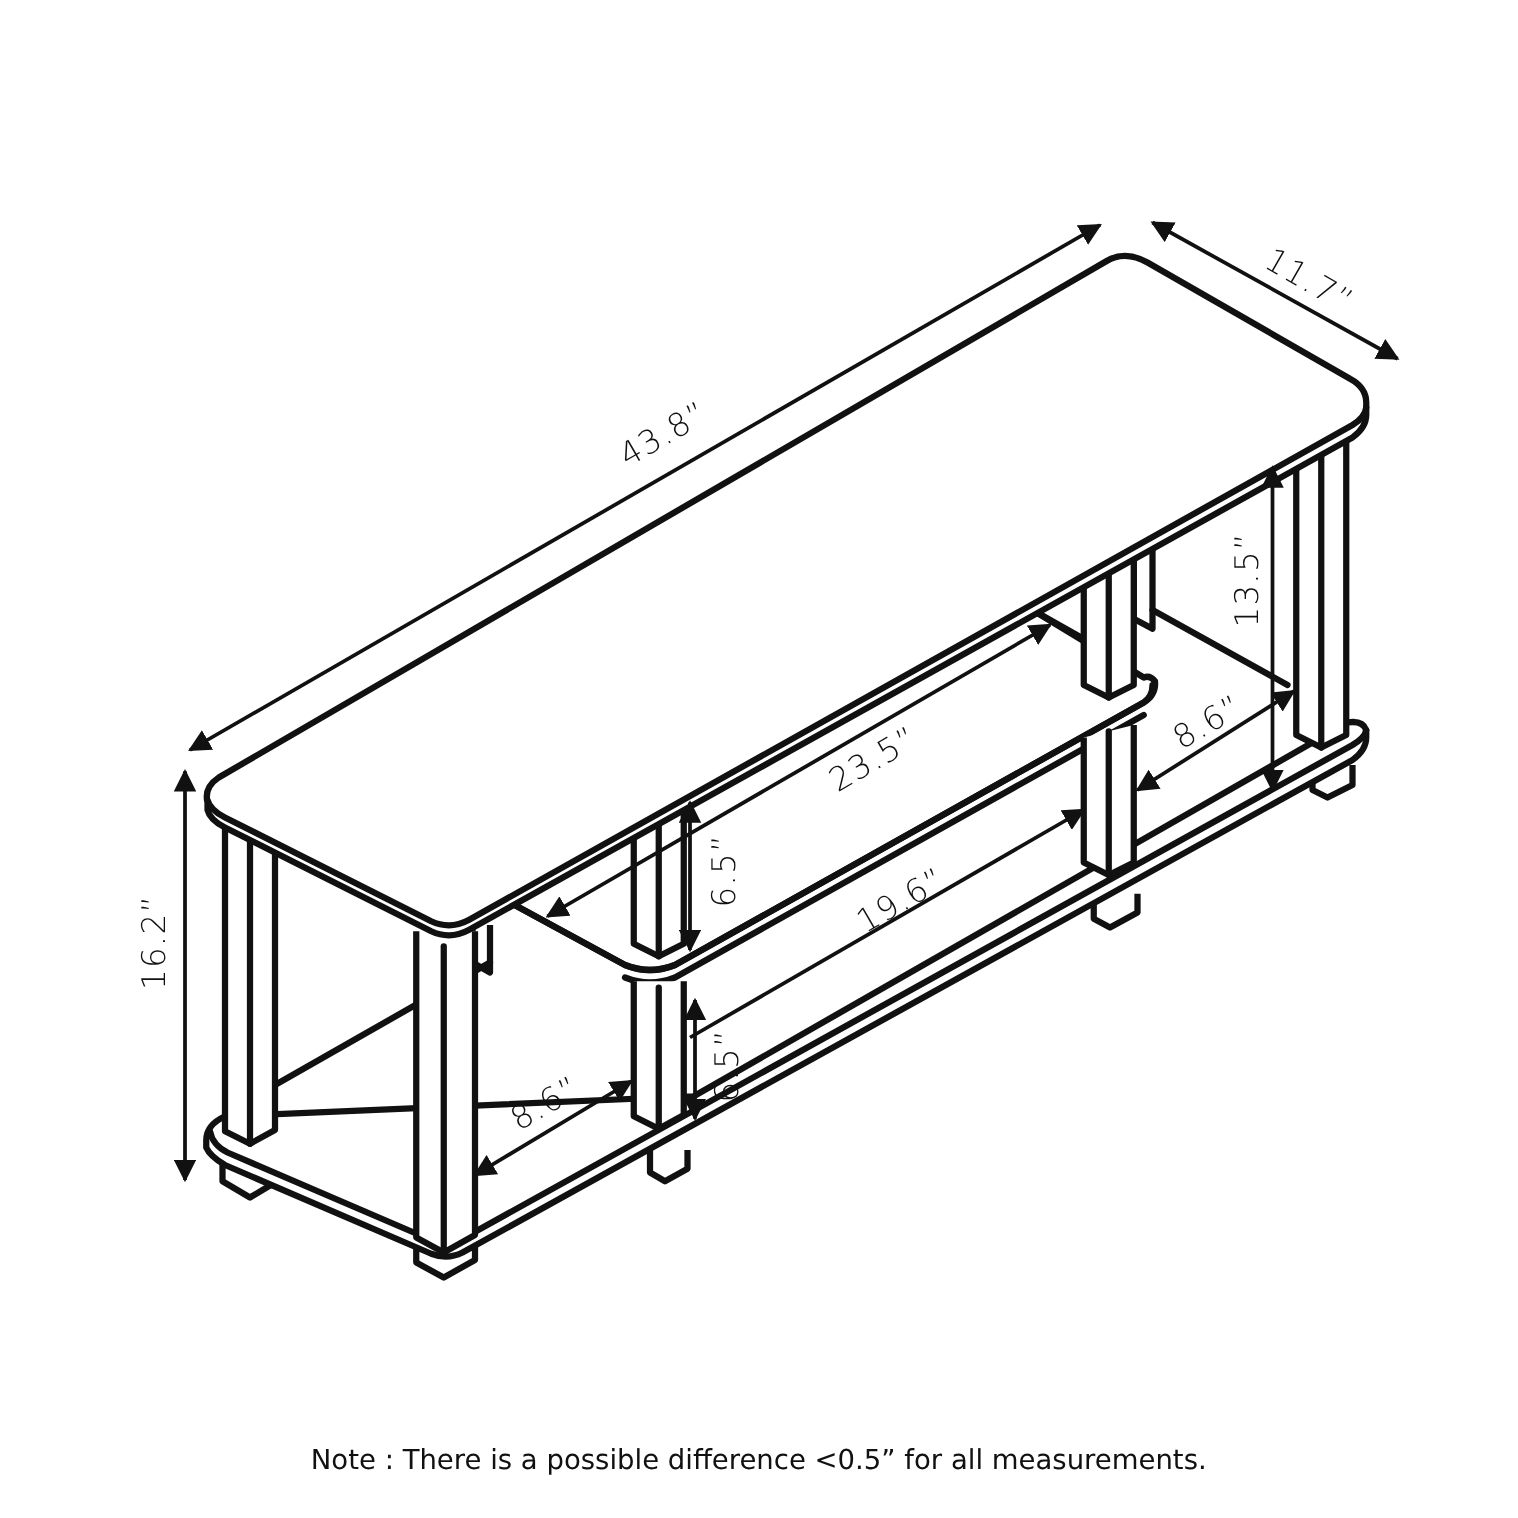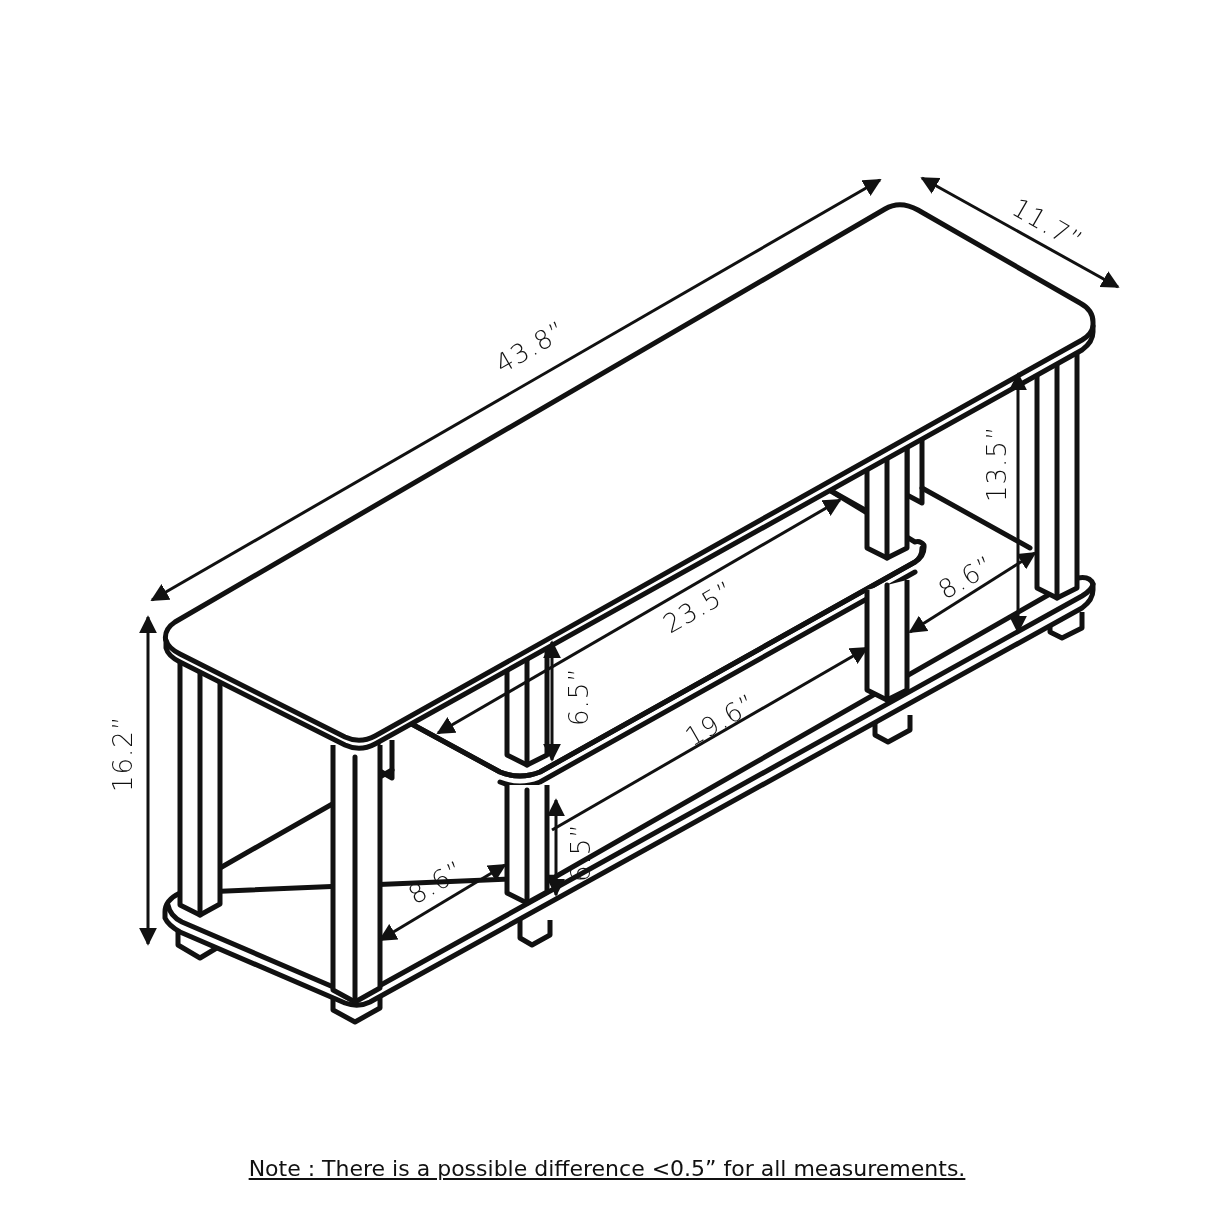--- a/index.html
+++ b/index.html
@@ -33,21 +33,20 @@
     }
     .note {
       position: absolute;
       left: 0;
       width: 1214px;
       top: 1156px;
       text-align: center;
       font-family: "DejaVu Sans", sans-serif;
       font-size: 22px;
       color: #111;
-      text-decoration: underline;
     }
   </style>
 </head>
 <body>
 
 <svg id="diagram" viewBox="0 0 1214 1214" xmlns="http://www.w3.org/2000/svg">
   <defs>
     <marker id="ah" viewBox="0 0 10 10" refX="9" refY="5" markerWidth="6" markerHeight="6" orient="auto-start-reverse">
       <path d="M0,0 L10,5 L0,10 z" fill="#111"></path>
     </marker>

